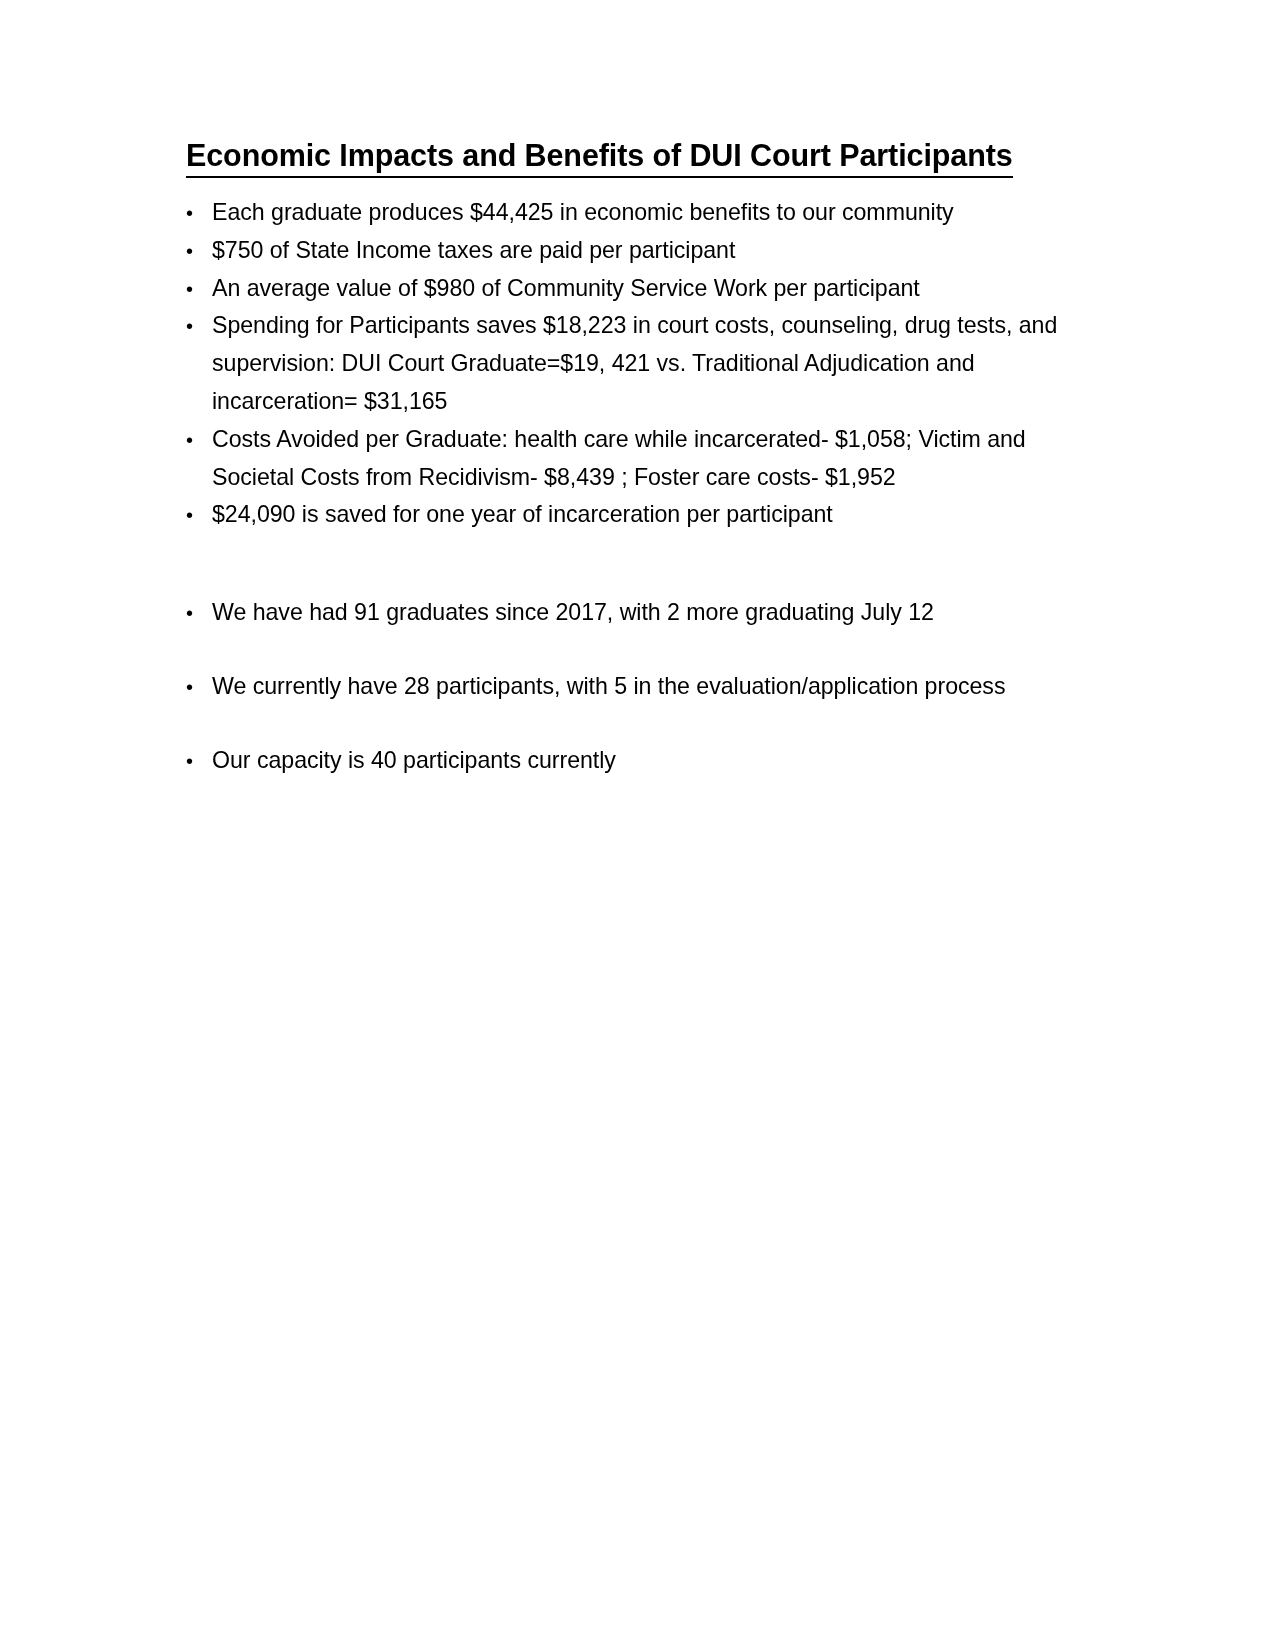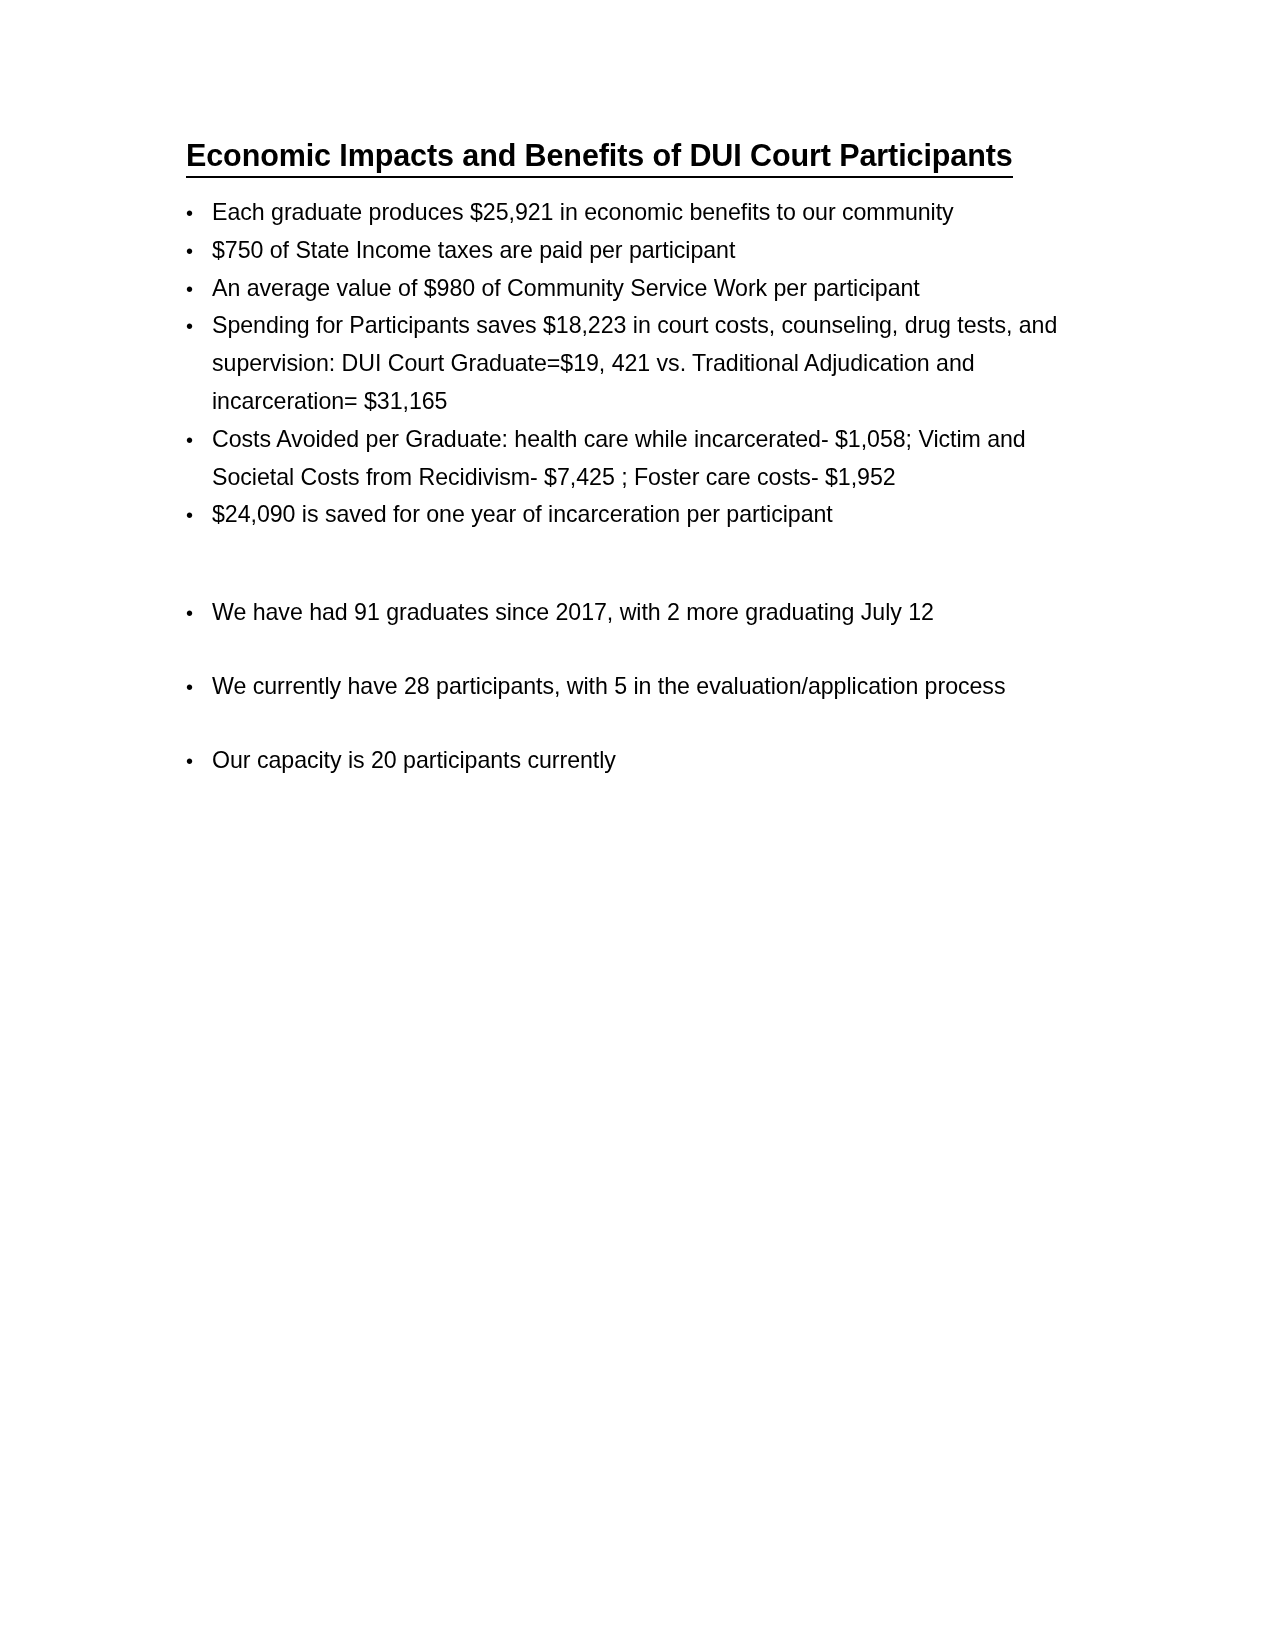--- a/index.html
+++ b/index.html
@@ -86,55 +86,55 @@
 <body>
 
 <div class="page">
   <div class="content">
 
     <h1 class="doc-title"><span class="t-underline">Economic Impacts and Benefits of DUI Court Participants</span></h1>
 
     <ul class="bullets">
       <li class="bullet">
         <span class="marker">•</span>
-        <span class="btext">Each graduate produces $25,921 in economic benefits to our community</span>
+        <span class="btext">Each graduate produces $44,425 in economic benefits to our community</span>
       </li>
       <li class="bullet">
         <span class="marker">•</span>
         <span class="btext">$750 of State Income taxes are paid per participant</span>
       </li>
       <li class="bullet">
         <span class="marker">•</span>
         <span class="btext">An average value of $980 of Community Service Work per participant</span>
       </li>
       <li class="bullet">
         <span class="marker">•</span>
         <span class="btext">Spending for Participants saves $18,223 in court costs, counseling, drug tests, and supervision: DUI Court Graduate=$19, 421 vs. Traditional Adjudication and incarceration= $31,165</span>
       </li>
       <li class="bullet">
         <span class="marker">•</span>
-        <span class="btext">Costs Avoided per Graduate: health care while incarcerated- $1,058;  Victim and Societal Costs from Recidivism- $7,425 ; Foster care costs- $1,952</span>
+        <span class="btext">Costs Avoided per Graduate: health care while incarcerated- $1,058;  Victim and Societal Costs from Recidivism- $8,439 ; Foster care costs- $1,952</span>
       </li>
       <li class="bullet">
         <span class="marker">•</span>
         <span class="btext">$24,090 is saved for one year of incarceration per participant</span>
       </li>
     </ul>
 
     <div class="group-gap"></div>
 
     <ul class="bullets">
       <li class="bullet">
         <span class="marker">•</span>
         <span class="btext">We have had 91 graduates since 2017, with 2 more graduating July 12</span>
       </li>
       <li class="bullet spaced-gap">
         <span class="marker">•</span>
         <span class="btext">We currently have 28 participants, with 5 in the evaluation/application process</span>
       </li>
       <li class="bullet spaced-gap">
         <span class="marker">•</span>
-        <span class="btext">Our capacity is 20 participants currently</span>
+        <span class="btext">Our capacity is 40 participants currently</span>
       </li>
     </ul>
 
   </div>
 </div>
 
 </body></html>

